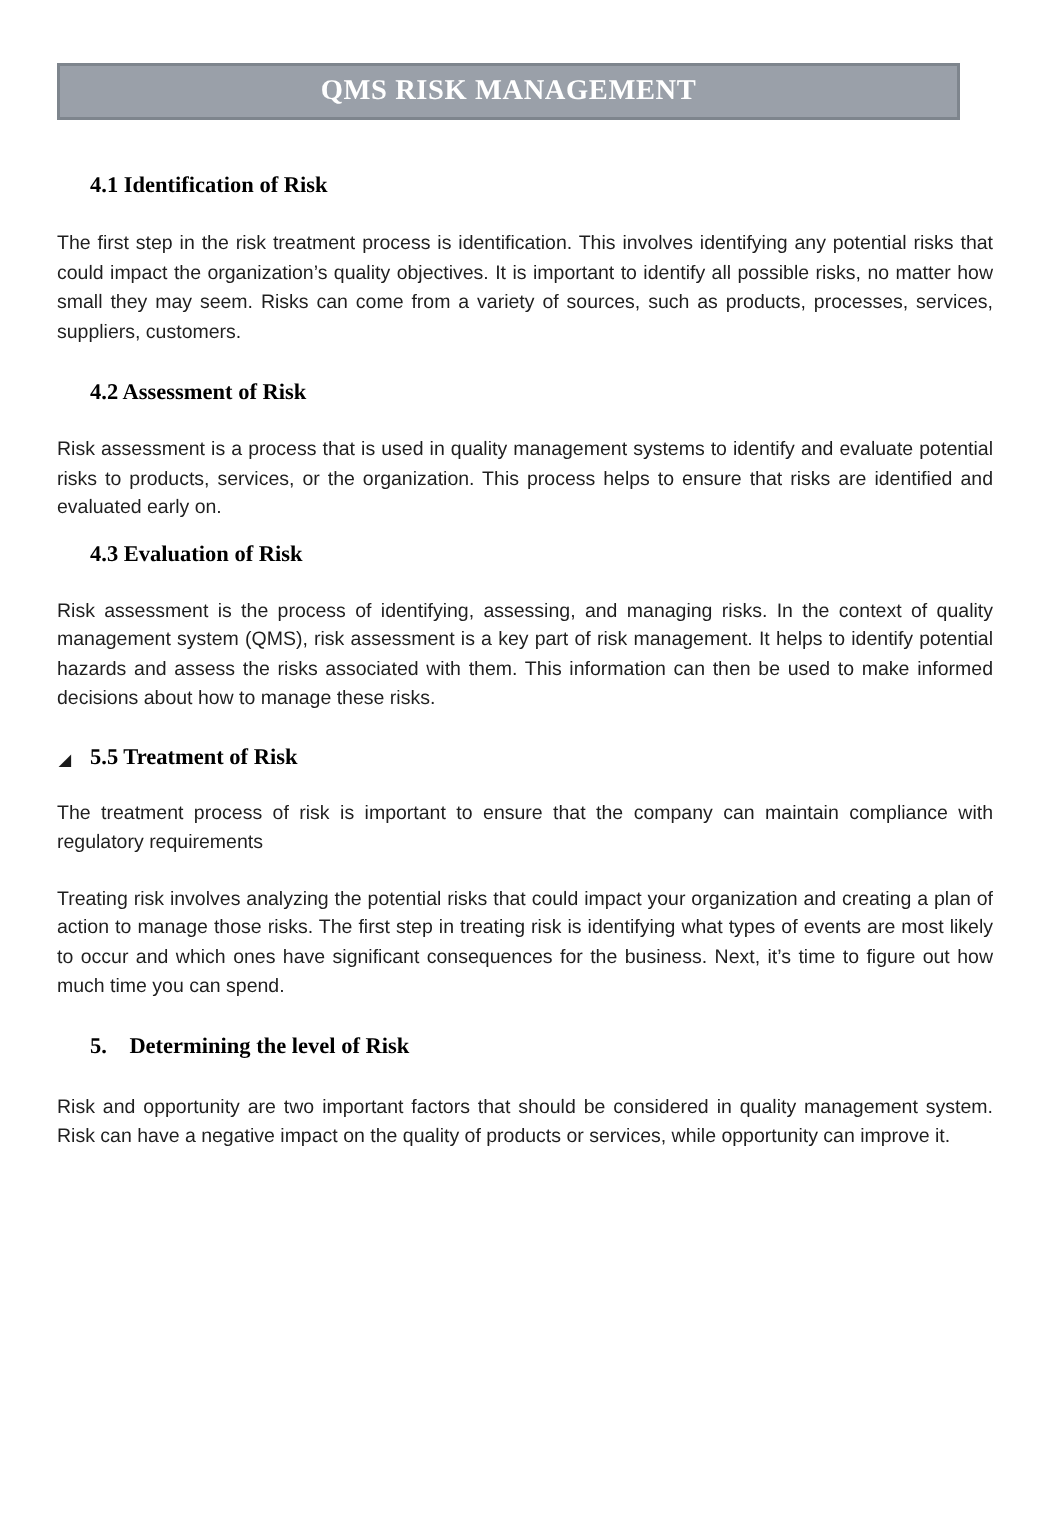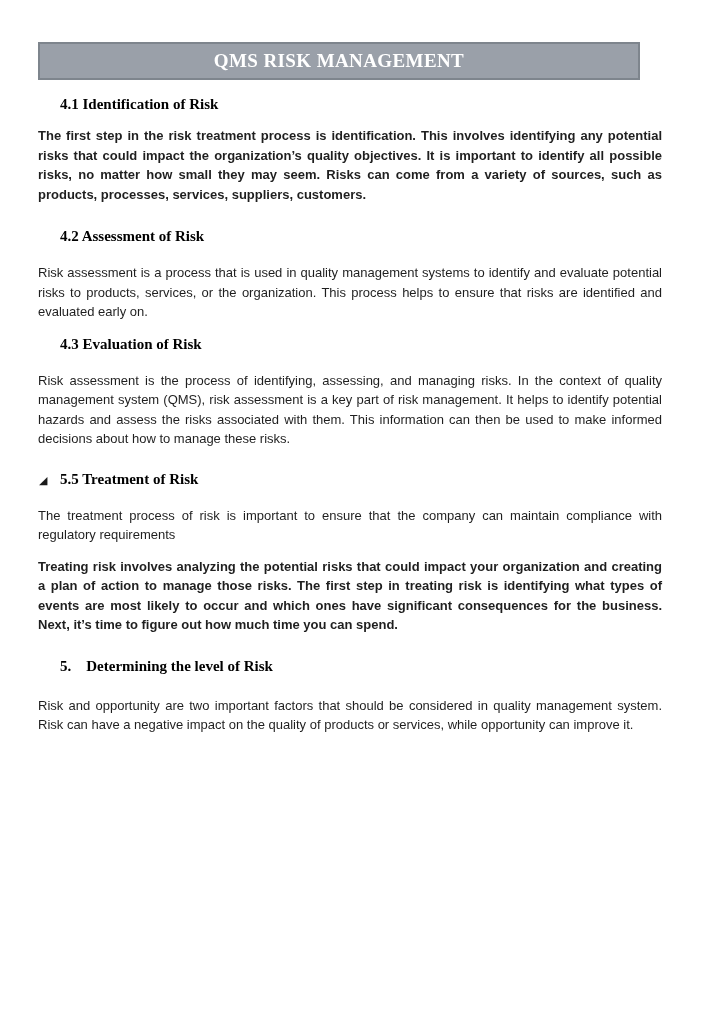--- a/index.html
+++ b/index.html
@@ -25,21 +25,21 @@
   }
   .banner-title {
     font-family: "Liberation Serif", serif;
     font-weight: bold;
     font-size: 19px;
     letter-spacing: 0.4px;
     color: var(--banner-text, #ffffff);
   }
   .content {
     position: absolute;
-    left: 38px; top: 72px;
+    left: 38px; top: 92px;
     width: 624px;
   }
   .sec-heading {
     font-family: "Liberation Serif", serif;
     font-size: 15px;
     font-weight: bold;
     color: var(--heading-text, #000000);
     margin: 22px 0 0 22px;
     line-height: 20px;
     position: relative;
@@ -53,21 +53,21 @@
     cursor: default;
   }
   .sec-heading .heading-number { margin-right: 15px; }
   .para {
     font-size: 13px;
     line-height: 19.5px;
     color: var(--body-text, #1f1f1f);
     text-align: justify;
     margin: 17px 0 0 0;
   }
-  .mt18 { margin-top: 12px; font-weight: bold; }
+  .mt18 { margin-top: 18px; }
   .mt16 { margin-top: 20px; }
   .h-mt12 { margin-top: 12px; }
   .h-mt20 { margin-top: 20px; }
   .h-mt21 { margin-top: 21px; }
   .footer {
     position: absolute;
     left: 33px; top: 942px;
     width: 630px;
     border-top: 1px solid #9a9a9a;
     padding-top: 4px;

